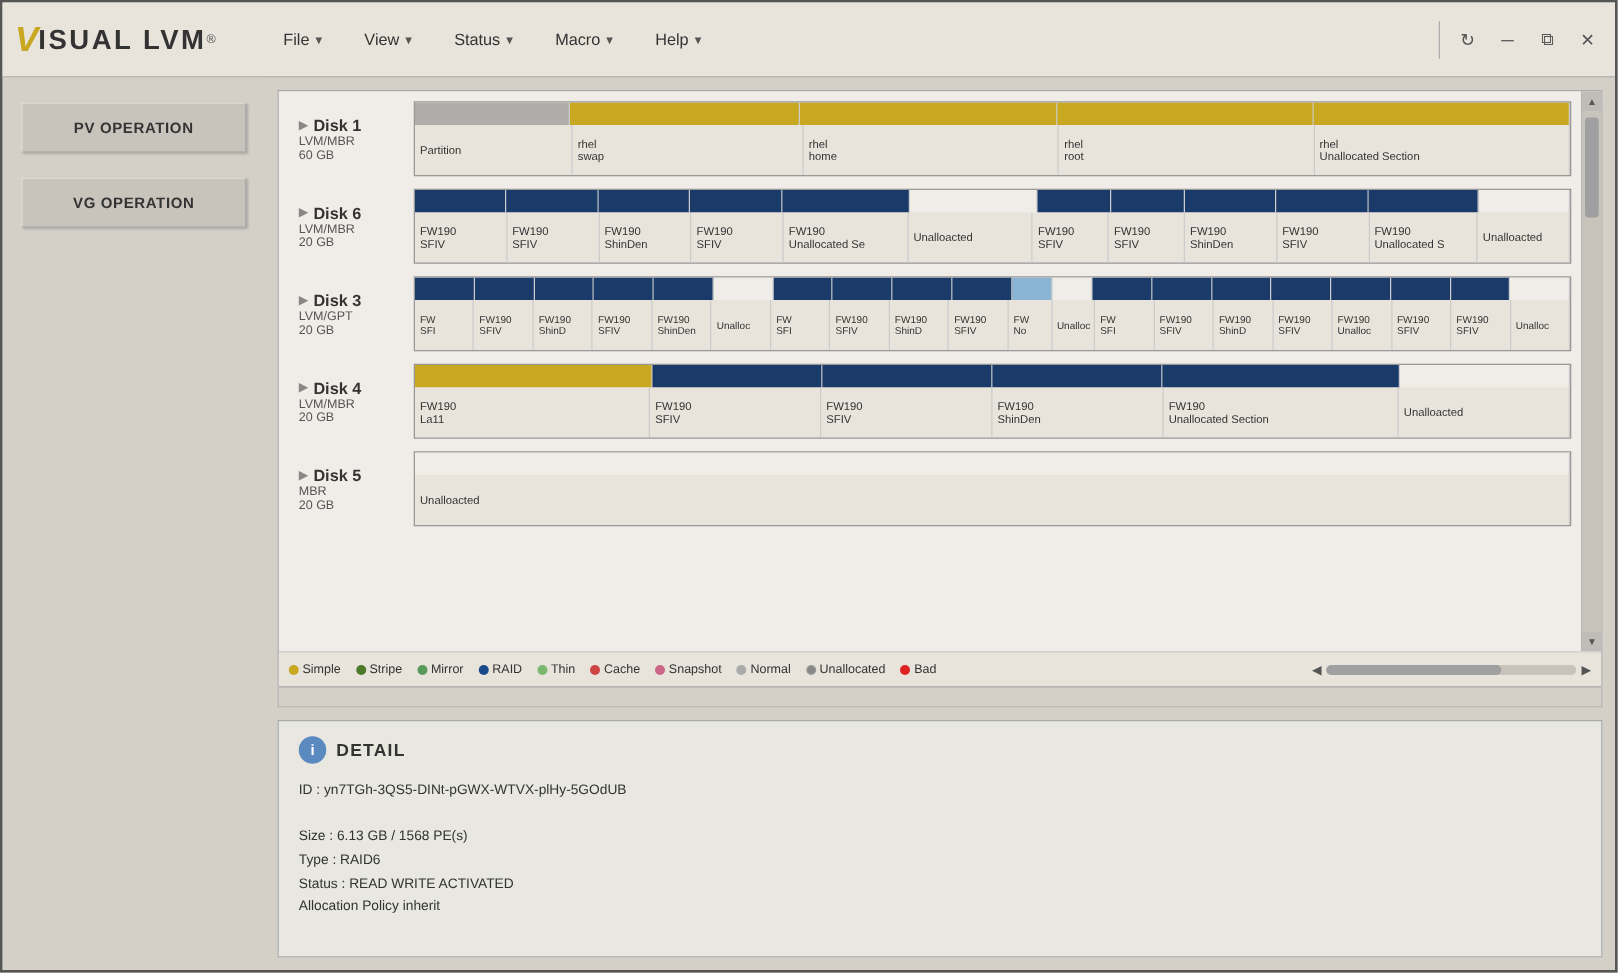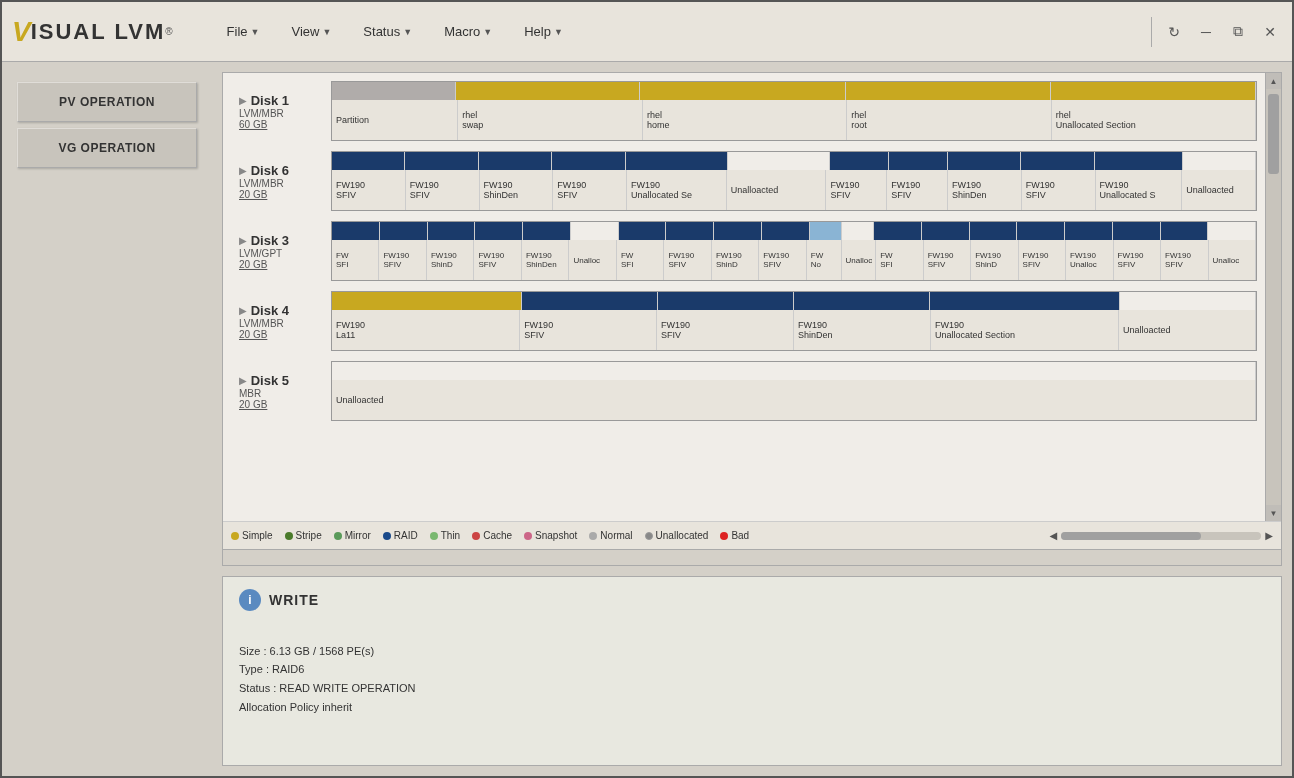--- a/index.html
+++ b/index.html
@@ -100,21 +100,21 @@
       flex: 1;
       overflow: hidden;
     }
     
     .sidebar {
       width: 210px;
       background: #d4d0c8;
       padding: 20px 15px;
       display: flex;
       flex-direction: column;
-      gap: 6px;
+      gap: 20px;
       flex-shrink: 0;
     }
     .sidebar-btn {
       background: #c8c4bc;
       border: 1px solid #aaa;
       border-top: 1px solid #e0ddd8;
       border-left: 1px solid #e0ddd8;
       padding: 12px 10px;
       text-align: center;
       font-size: 12px;
@@ -176,21 +176,20 @@
       font-weight: bold;
       color: #333;
     }
     .disk-type {
       font-size: 10px;
       color: #555;
     }
     .disk-size {
       font-size: 10px;
       color: #555;
-      text-decoration: underline;
     }
     .disk-partitions {
       flex: 1;
       display: flex;
       flex-direction: column;
       border: 1px solid #999;
       background: #e8e4dc;
     }
     .partition-bar {
       height: 18px;
@@ -630,25 +629,26 @@
             <span style="cursor:pointer;color:#555;font-size:10px">▶</span>
           </div>
         </div>
 
         <div class="h-scroll"></div>
       </div>
 
       <div class="detail-panel">
         <div class="detail-header">
           <div class="detail-icon">i</div>
-          <span class="detail-title">WRITE</span>
+          <span class="detail-title">DETAIL</span>
         </div>
         <div class="detail-content">
+          <div>ID : yn7TGh-3QS5-DINt-pGWX-WTVX-plHy-5GOdUB</div>
           <br>
           <div>Size : 6.13 GB / 1568 PE(s)</div>
           <div>Type : RAID6</div>
-          <div>Status : READ WRITE OPERATION</div>
+          <div>Status : READ WRITE ACTIVATED</div>
           <div>Allocation Policy inherit</div>
         </div>
       </div>
     </div>
   </div>
 </div>
 
 </body></html>

